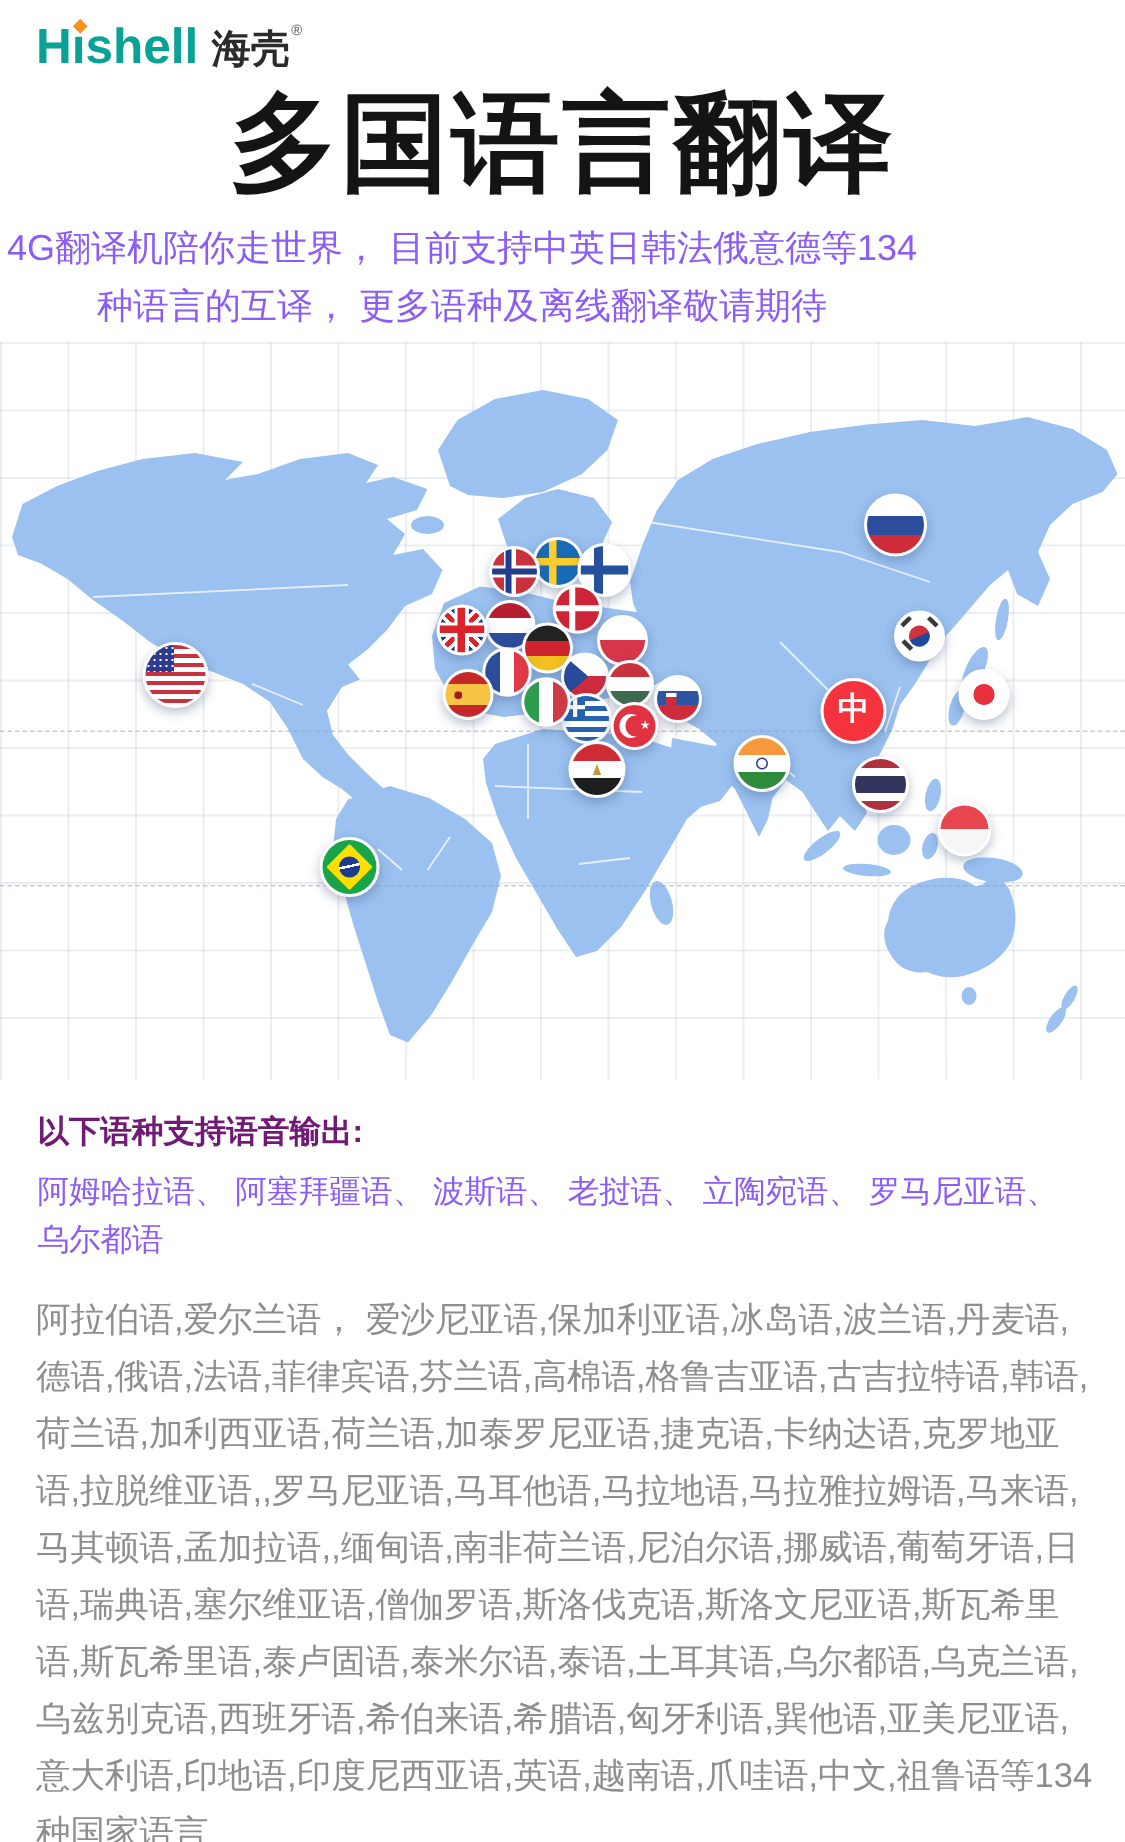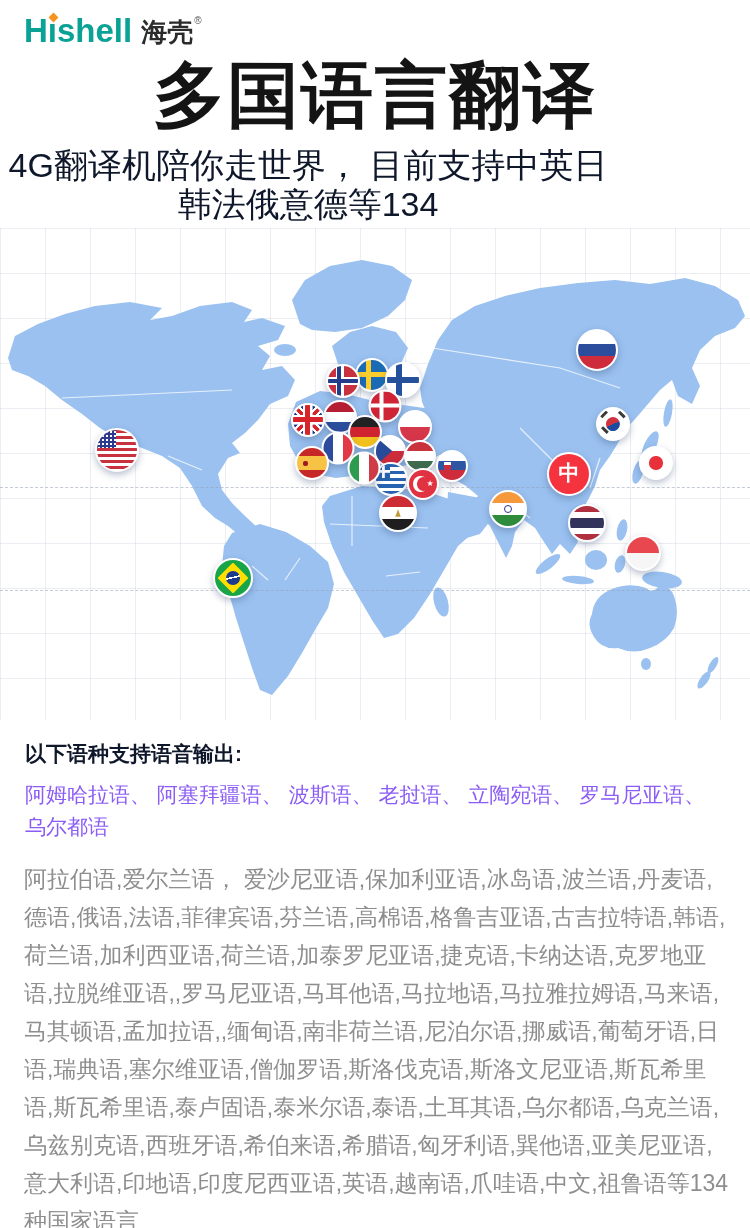--- a/index.html
+++ b/index.html
@@ -10,21 +10,21 @@
   }
   
   .logo{position:absolute;left:24px;top:12px;display:flex;align-items:flex-end;}
   .logo-en{position:relative;font-size:33px;font-weight:bold;color:#0BA296;letter-spacing:0px;line-height:38px;}
   .logo-dot{position:absolute;left:26px;top:2px;width:7px;height:7px;background:#F7941D;transform:rotate(45deg);}
   .logo-cn{font-size:26px;font-weight:bold;color:#2b2b2b;margin-left:9px;line-height:36px;}
   .logo-reg{font-size:10px;color:#555;margin-left:1px;line-height:14px;align-self:flex-start;margin-top:2px;}
   .page-title{position:absolute;left:0;top:48px;width:750px;text-align:center;
     font-size:72px;font-weight:600;color:#141414;letter-spacing:2px;}
   .page-subtitle{position:absolute;left:0;top:146px;width:616px;text-align:center;
-    font-size:34px;color:#0f172a;line-height:39px;font-weight:400;}
+    font-size:24px;color:#8b5cf6;line-height:39px;font-weight:400;}
   
   .map{position:absolute;left:0;top:228px;width:750px;height:492px;
     background-image:
       linear-gradient(to right, rgba(190,198,212,.30) 1px, transparent 1px),
       linear-gradient(to bottom, rgba(190,198,212,.30) 1px, transparent 1px);
     background-size:45px 45px;}
   .map svg{position:absolute;left:0;top:0;}
   .tropic{position:absolute;left:0;right:0;border-top:1px dashed rgba(150,160,178,.55);height:0;}
   
   .flag{position:absolute;border-radius:50%;border:2px solid #fff;
@@ -98,40 +98,41 @@
     background:#3a3a3a;transform:rotate(45deg);box-shadow:-1px 23px 0 #3a3a3a;}
   .f-japan .face{background:#fff;}
   .f-japan .fa{left:28%;top:28%;width:44%;height:44%;border-radius:50%;background:#E8303A;}
   .f-china .face{background:#F5333F;}
   .f-india .face{background:linear-gradient(180deg,#F6993C 0 33.4%,#fff 33.4% 66.7%,#2E8B3C 66.7%);}
   .f-india .fa{left:38%;top:38%;width:24%;height:24%;border:1.5px solid #28348E;
     border-radius:50%;box-sizing:border-box;}
   .f-thailand .face{background:linear-gradient(180deg,#B03040 0 18%,#fff 18% 34%,#33345C 34% 66%,#fff 66% 82%,#B03040 82%);}
   .f-indonesia .face{background:linear-gradient(180deg,#E8474F 0 50%,#F6F6F6 50%);}
   
-  .voice-heading{position:absolute;left:25px;top:740px;font-size:21px;font-weight:bold;color:#0f172a;}
+  .voice-heading{position:absolute;left:25px;top:740px;font-size:21px;font-weight:bold;color:#701a75;}
   .voice-list{position:absolute;left:25px;top:779px;width:702px;font-size:21px;color:#8b5cf6;line-height:32px;}
   .lang-paragraph{position:absolute;left:24px;top:860px;width:705px;font-size:23px;color:#8E8E8E;
     line-height:38px;word-break:break-all;}
 </style>
 </head>
 <body>
 
 <div class="logo">
   <span class="logo-en">
     <span>Hıshell</span>
     <span class="logo-dot"></span>
   </span>
   <span class="logo-cn">海壳</span>
   <span class="logo-reg">®</span>
 </div>
 
 <div class="page-title">多国语言翻译</div>
 <div class="page-subtitle">
   <div>4G翻译机陪你走世界， 目前支持中英日韩法俄意德等134</div>
+  <div>种语言的互译， 更多语种及离线翻译敬请期待</div>
 </div>
 
 <div class="map">
   <svg width="750" height="492" viewBox="0 0 750 492" aria-hidden="true">
     <g fill="#9AC1F0" stroke="none">
 
       <path d="M300,96 L292,72 L305,52 L330,38 L362,32 L392,38 L412,52 L405,72 L388,88 L362,100 L335,104 L312,102 Z"></path>
 
       <ellipse cx="285" cy="122" rx="11" ry="6"></ellipse>
 

